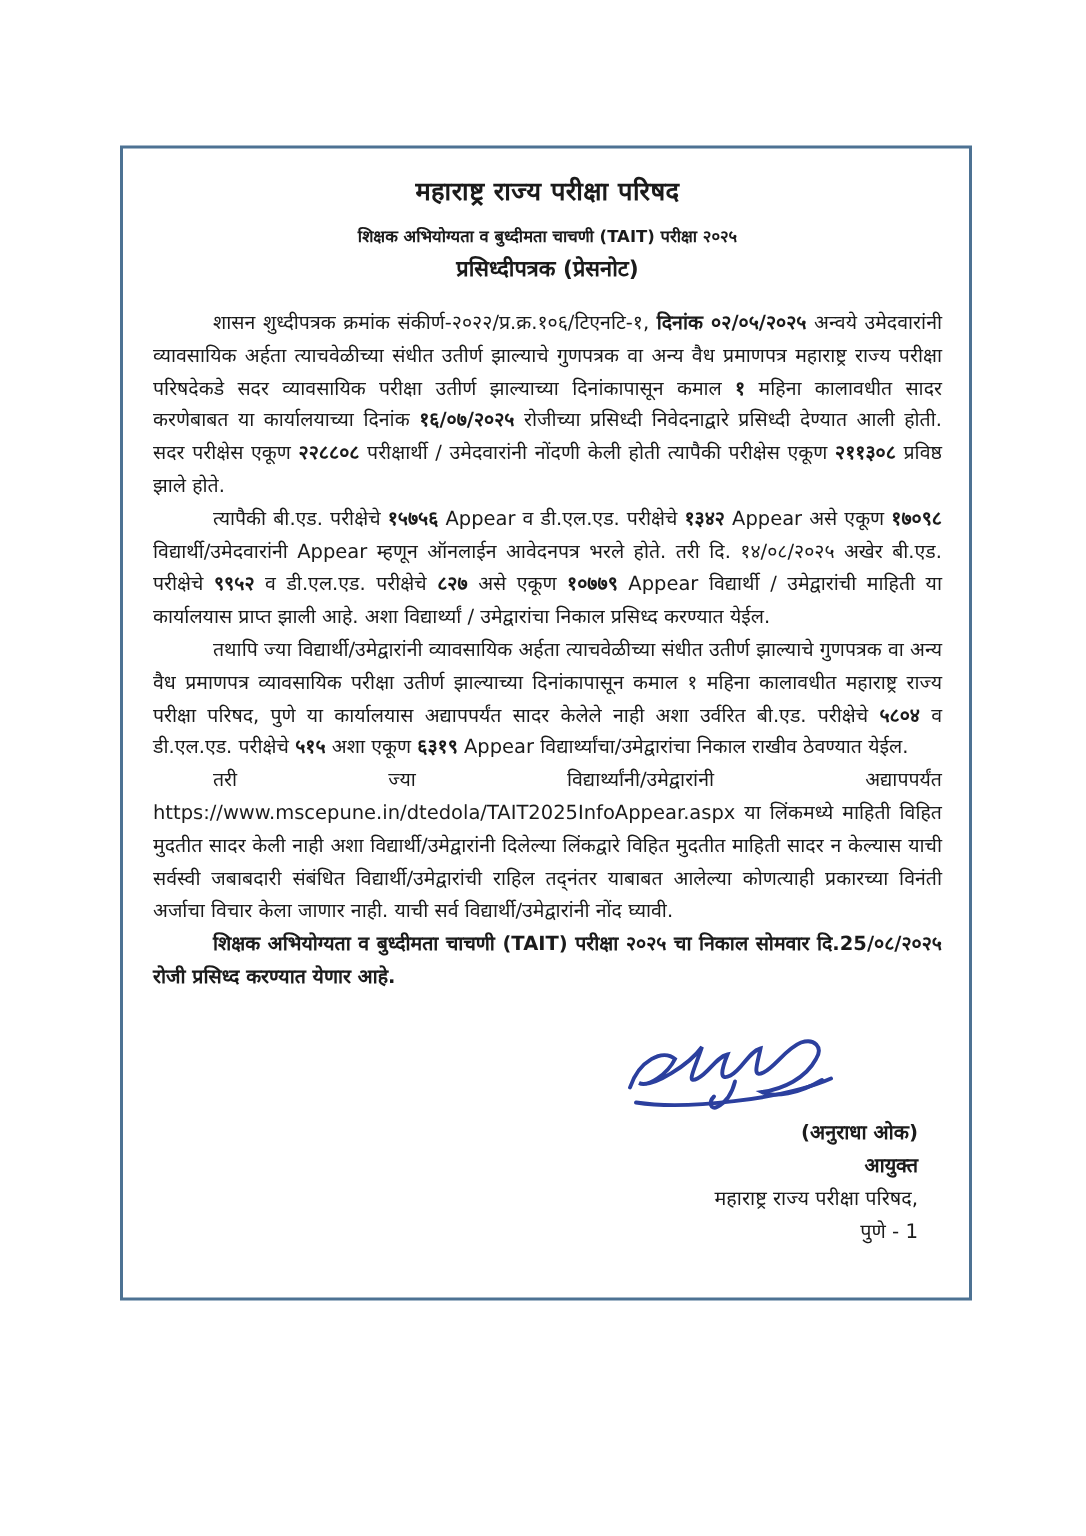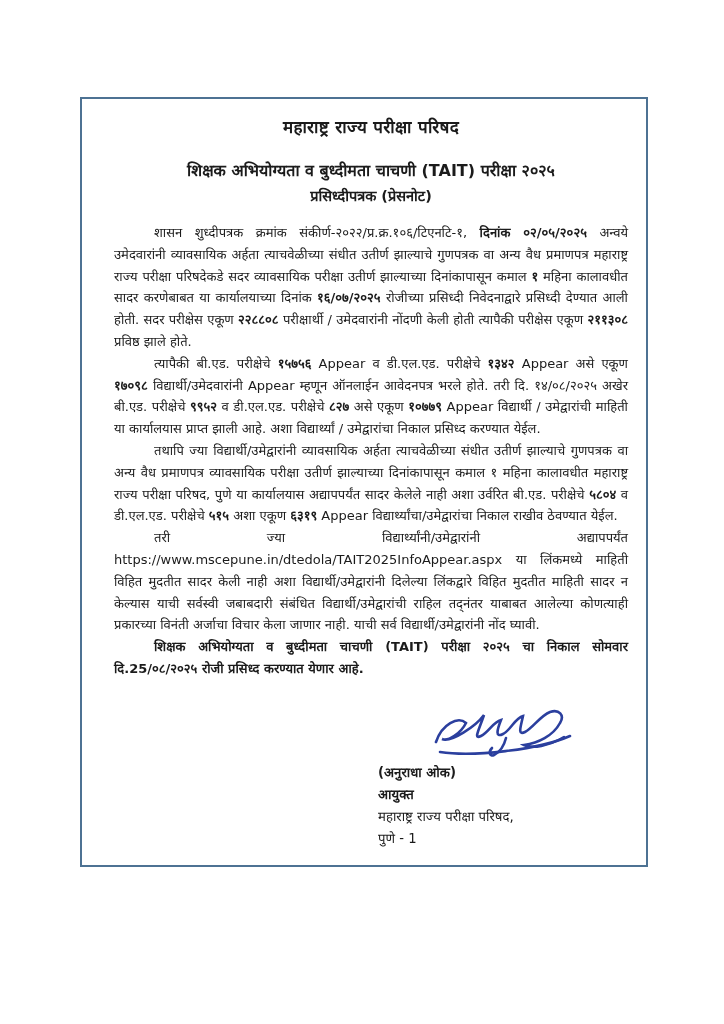--- a/index.html
+++ b/index.html
@@ -4,31 +4,31 @@
 <style>
   html,body{margin:0;padding:0;}
   body{
     width:724px;height:1024px;position:relative;background:#ffffff;
     font-family:"DejaVu Sans","Liberation Sans",sans-serif;
     color:#1b1b1b;overflow:hidden;
   }
   .sheet{
     position:absolute;left:80px;top:97px;width:568px;height:770px;
     border:2px solid #4d7293;box-sizing:border-box;
-    padding:16px 18px 0 32px;background:#ffffff;
+    padding:16px 18px 0 20px;background:#ffffff;
   }
   .hdr{text-align:center;}
   .org-title{font-size:17px;font-weight:bold;letter-spacing:.3px;}
-  .exam-title{font-size:16px;font-weight:bold;margin-top:21px;}
+  .exam-title{font-size:11px;font-weight:bold;margin-top:11px;}
   .doc-type{font-size:14.5px;font-weight:bold;margin-top:4px;}
   .bodytext{margin-top:17px;font-size:13px;line-height:21.8px;text-align:justify;}
   .bodytext p{margin:0;text-indent:40px;}
   .bodytext span.b{font-weight:bold;}
   .sig-footer-zone{position:relative;height:200px;margin-top:20px;}
-  .sig-block{position:absolute;right:0;top:0;width:250px;text-align:left;font-size:13.2px;line-height:22px;}
+  .sig-block{position:absolute;right:16px;top:0;width:250px;text-align:right;font-size:13.2px;line-height:22px;}
   .sig-art{display:block;margin:0 auto;}
   .sig-name,.sig-desig{font-weight:bold;}
   .footer{position:absolute;left:2px;top:58px;font-size:13.2px;line-height:22px;}
   .footer .lbl{font-weight:bold;}
 </style>
 </head>
 <body>
 
 <div class="sheet">
 

